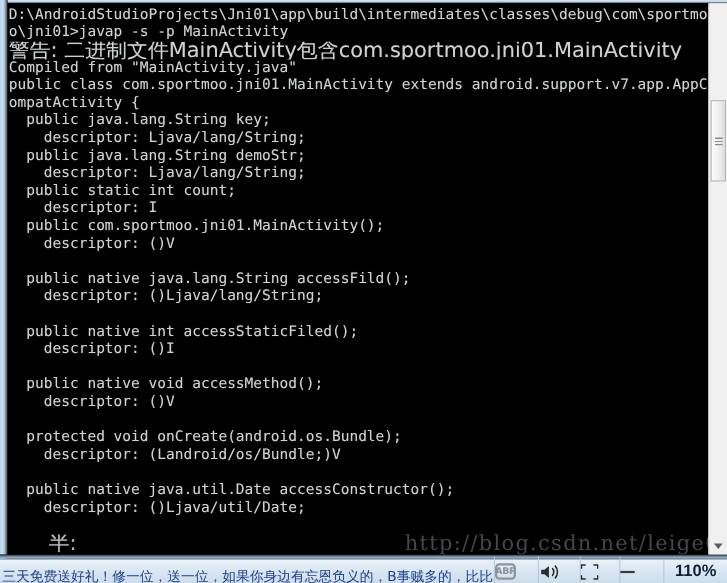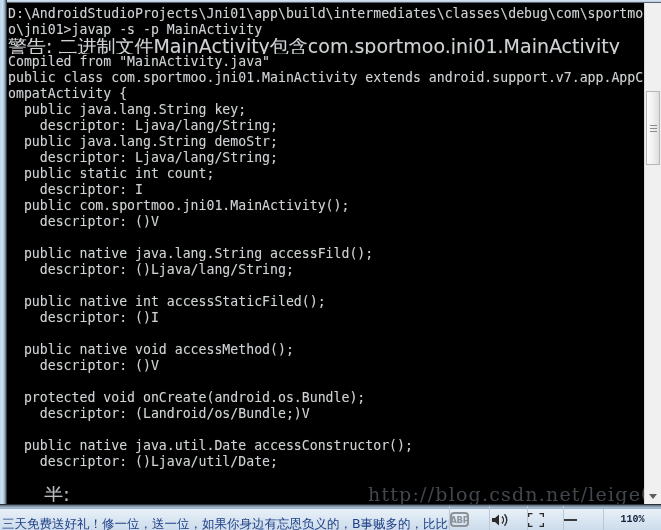--- a/index.html
+++ b/index.html
@@ -193,22 +193,22 @@
     border-left: 1px solid #b7c8d8;
     box-sizing: border-box;
     flex: 0 0 auto;
   }
   #abp-btn { width: 40px; }
   #sound-btn { width: 38px; }
   #full-btn { width: 36px; }
   #minus-btn { width: 40px; }
   #zoom-btn {
     width: 58px;
-    font-family: Liberation Mono, monospace;
-    font-size: 10px;
+    font-family: Liberation Sans, sans-serif;
+    font-size: 15px;
     font-weight: bold;
     color: #12213a;
     border-left: 1px solid #b7c8d8;
     height: 21px;
     display: flex;
     align-items: center;
     justify-content: center;
     box-sizing: border-box;
     flex: 0 0 auto;
   }

